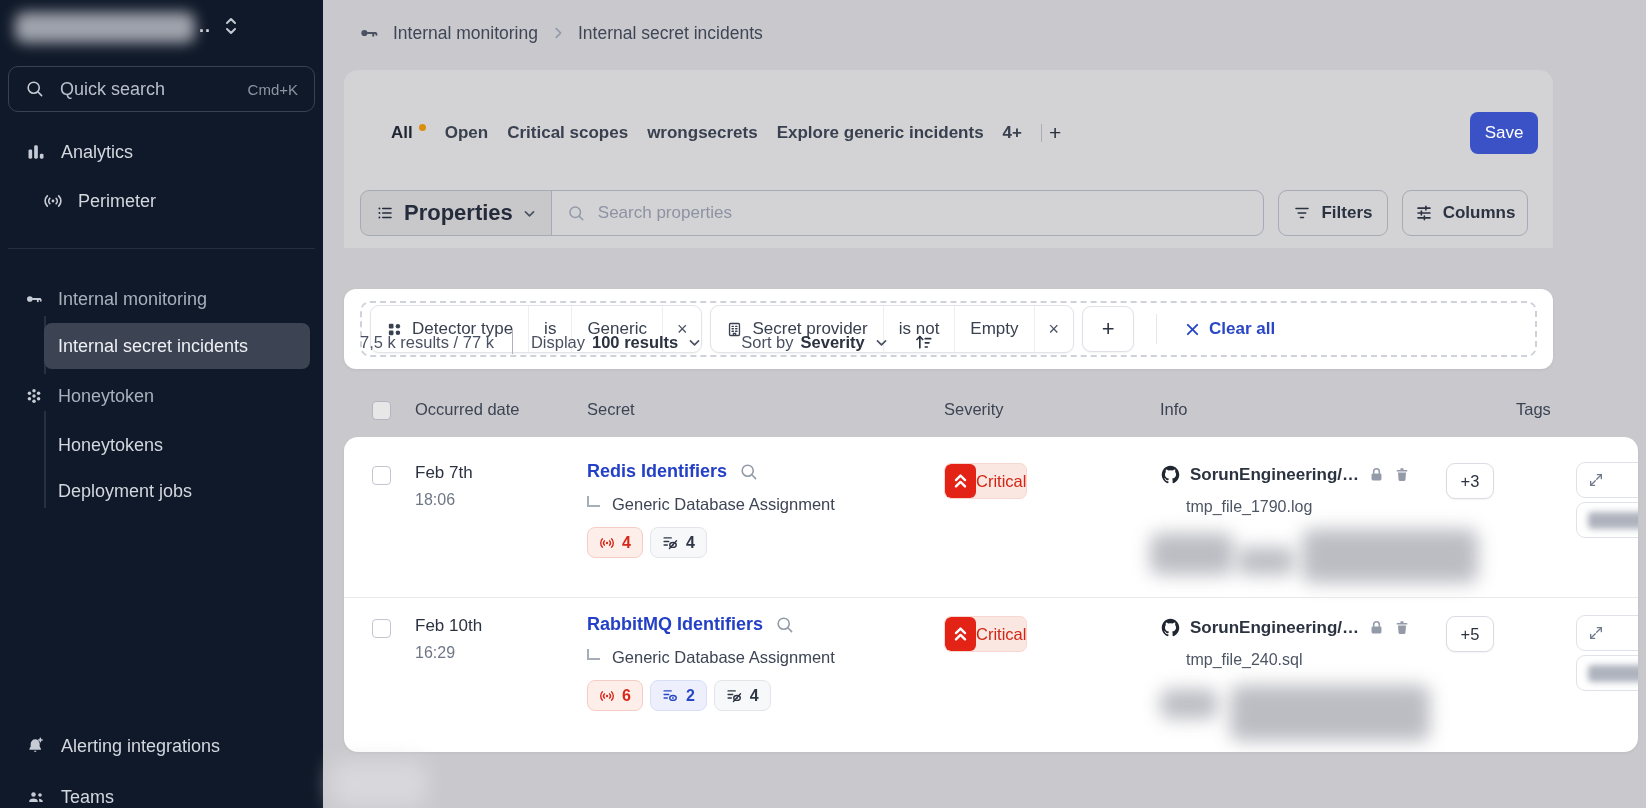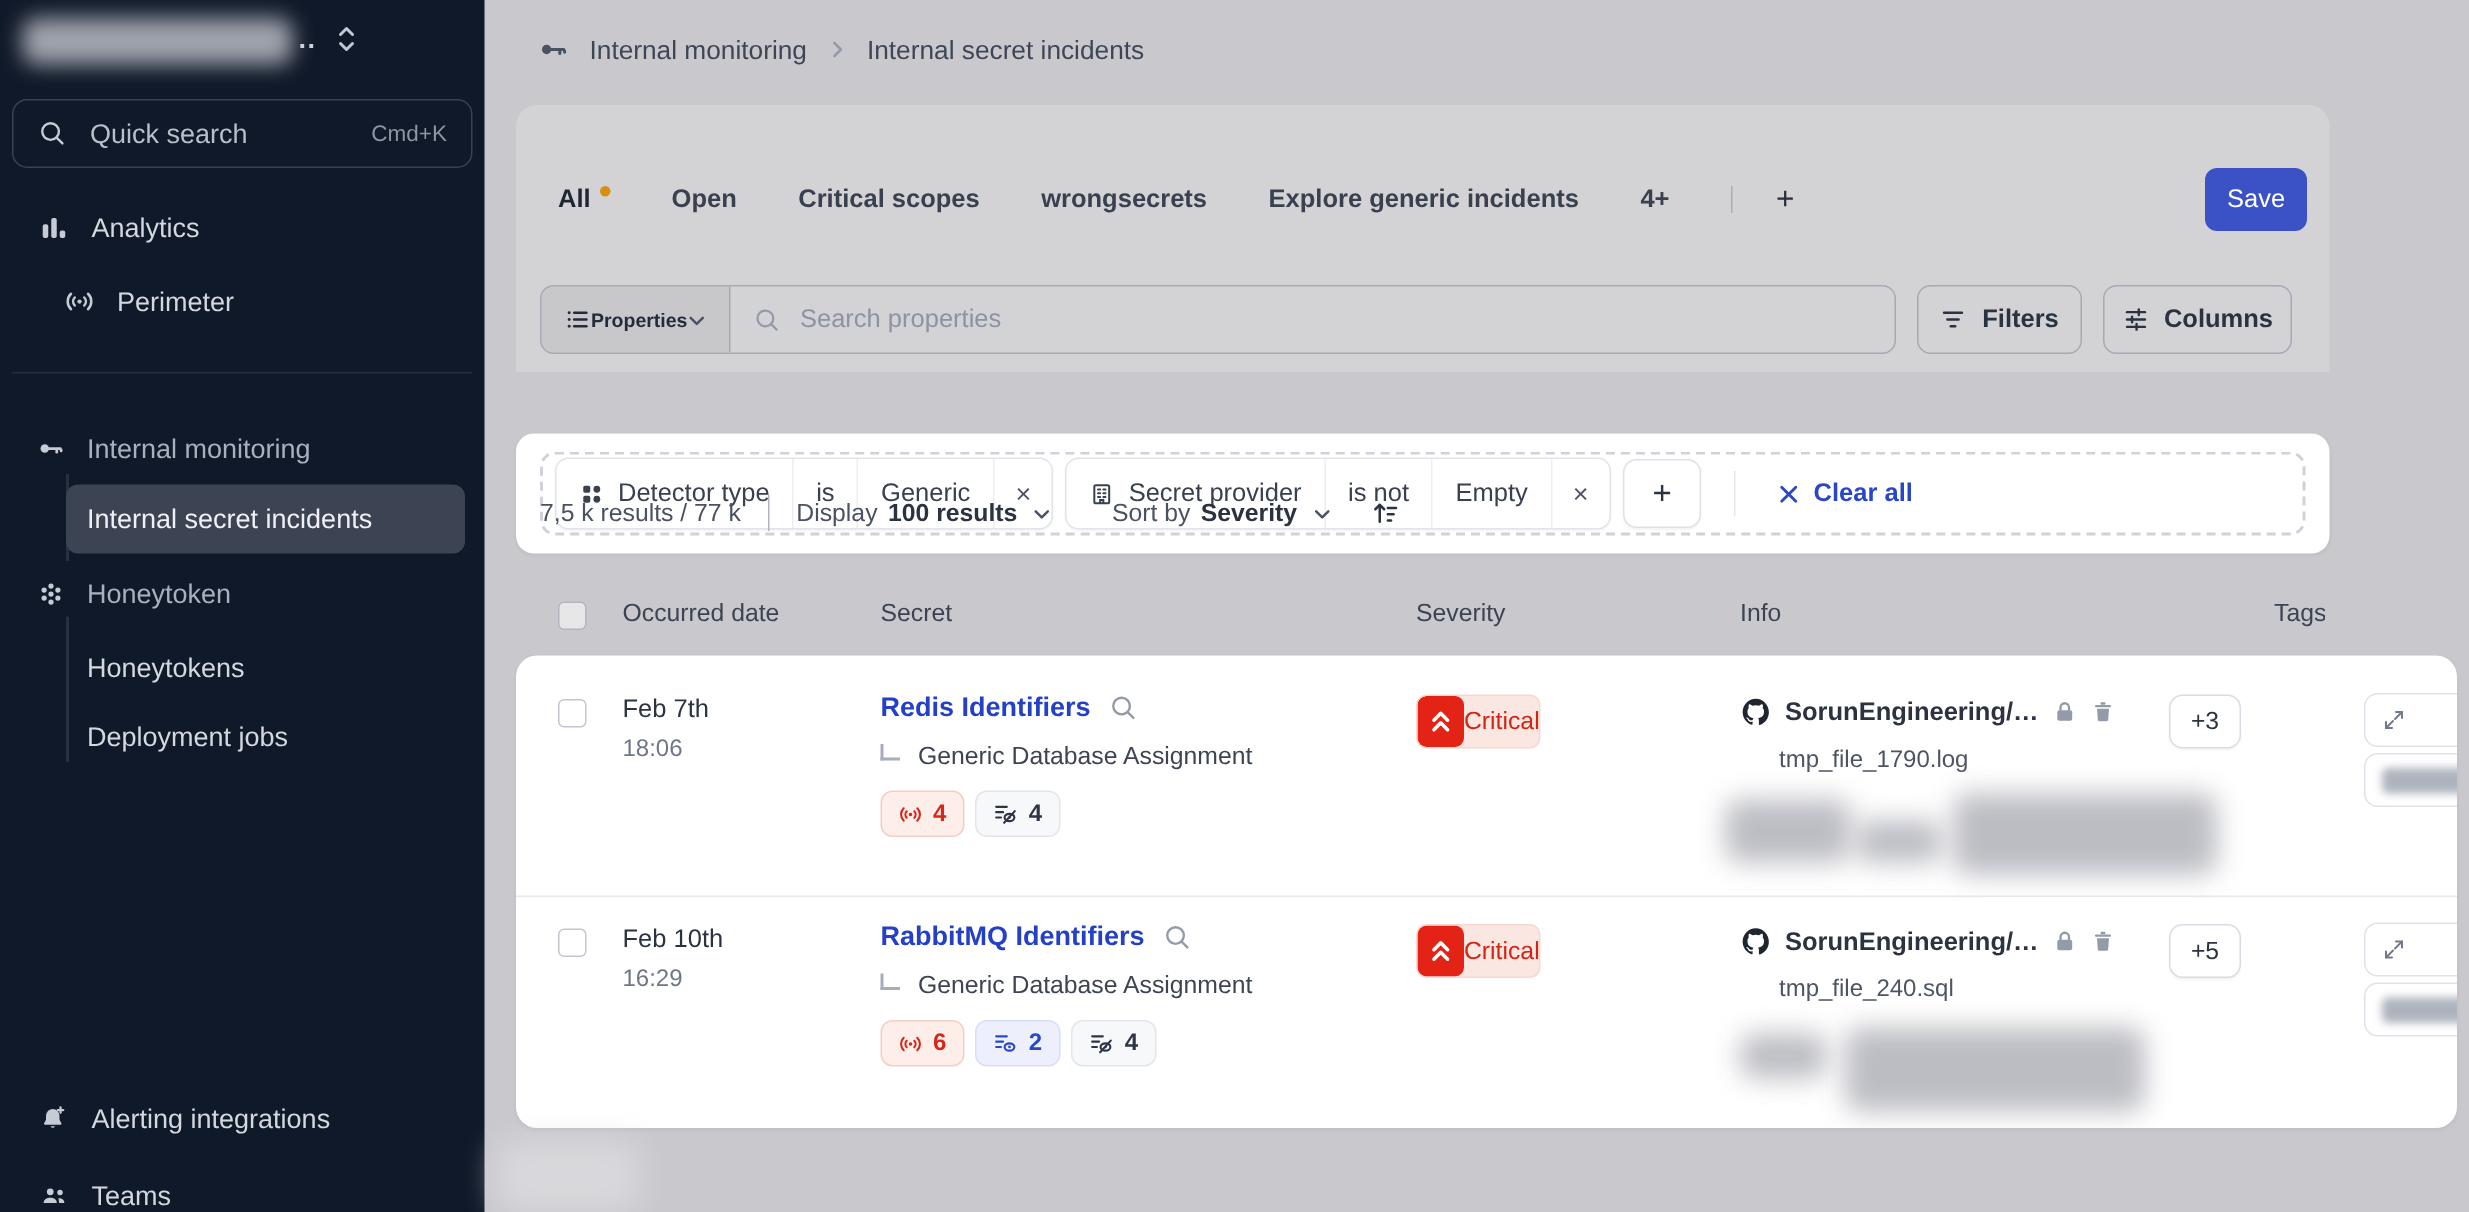--- a/index.html
+++ b/index.html
@@ -28,32 +28,32 @@
             display:flex;align-items:center;padding-left:14px;box-sizing:border-box;font-size:18px;color:#eef0f4;cursor:pointer;}
   .sub-item{position:absolute;left:58px;height:24px;display:flex;align-items:center;font-size:18px;color:#d3d7de;cursor:pointer;}
   .sicon{width:20px;height:20px;flex:none;color:#c6cbd5;}
 
   
   .breadcrumb{position:absolute;left:358px;top:19px;height:28px;display:flex;align-items:center;gap:13px;
               font-size:17.5px;color:#3e4656;}
 
   
   .topcard{position:absolute;left:344px;top:70px;width:1209px;height:178px;background:#d3d3d6;border-radius:14px 14px 0 0;}
-  .tabs{position:absolute;left:28px;top:51px;display:flex;align-items:center;gap:41px;font-size:17px;font-weight:600;color:#39404f;}
+  .tabs{position:absolute;left:47px;top:51px;display:flex;align-items:center;gap:19px;font-size:17px;font-weight:600;color:#39404f;}
   .tab{cursor:pointer;white-space:nowrap;display:flex;align-items:flex-start;}
   .tab.active{color:#1f2633;font-weight:700;}
   .tab-dot{width:7px;height:7px;border-radius:50%;background:#d98e0d;margin:1px 0 0 6px;}
   .tab-sep{width:1px;height:18px;background:#a9adb6;}
   .tab-plus{font-size:21px;font-weight:500;color:#272e3c;cursor:pointer;margin-left:-12px;}
   .save-btn{position:absolute;left:1126px;top:42px;width:68px;height:42px;background:#3b52c6;color:#fff;border:0;
             border-radius:8px;font-family:inherit;font-size:17px;cursor:pointer;}
   .props-ctl{position:absolute;left:16px;top:120px;width:904px;height:46px;border:1px solid #a6aab6;border-radius:9px;
              display:flex;align-items:stretch;box-sizing:border-box;overflow:hidden;}
-  .props-left{display:flex;align-items:center;padding:0 15px;background:rgba(0,0,0,.05);
-              border-right:1px solid #a6aab6;font-size:13px;font-weight:600;color:#242b3a;cursor:pointer;}
+  .props-left{display:flex;align-items:center;gap:10px;padding:0 15px;background:rgba(0,0,0,.05);
+              border-right:1px solid #a6aab6;font-size:22px;font-weight:600;color:#242b3a;cursor:pointer;}
   .props-search{flex:1;display:flex;align-items:center;gap:11px;padding:0 15px;}
   .props-search input{flex:1;min-width:0;background:transparent;border:0;outline:0;font:inherit;font-size:17px;color:#39404f;}
   .props-search input::placeholder{color:#8d93a2;opacity:1;}
   .tool-btn{position:absolute;top:120px;height:46px;border:1px solid #a6aab6;border-radius:9px;display:flex;align-items:center;
             justify-content:center;gap:10px;font-size:17px;font-weight:600;color:#2b3240;box-sizing:border-box;cursor:pointer;}
 
   
   .chipsband{position:absolute;left:344px;top:246px;width:1209px;height:80px;background:#fff;border-radius:12px;
              box-shadow:0 1px 3px rgba(25,30,45,.07);margin-top:43px;}
   .dropzone{position:absolute;left:16px;right:16px;top:12px;bottom:12px;border:2px dashed #cfd2da;border-radius:10px;

